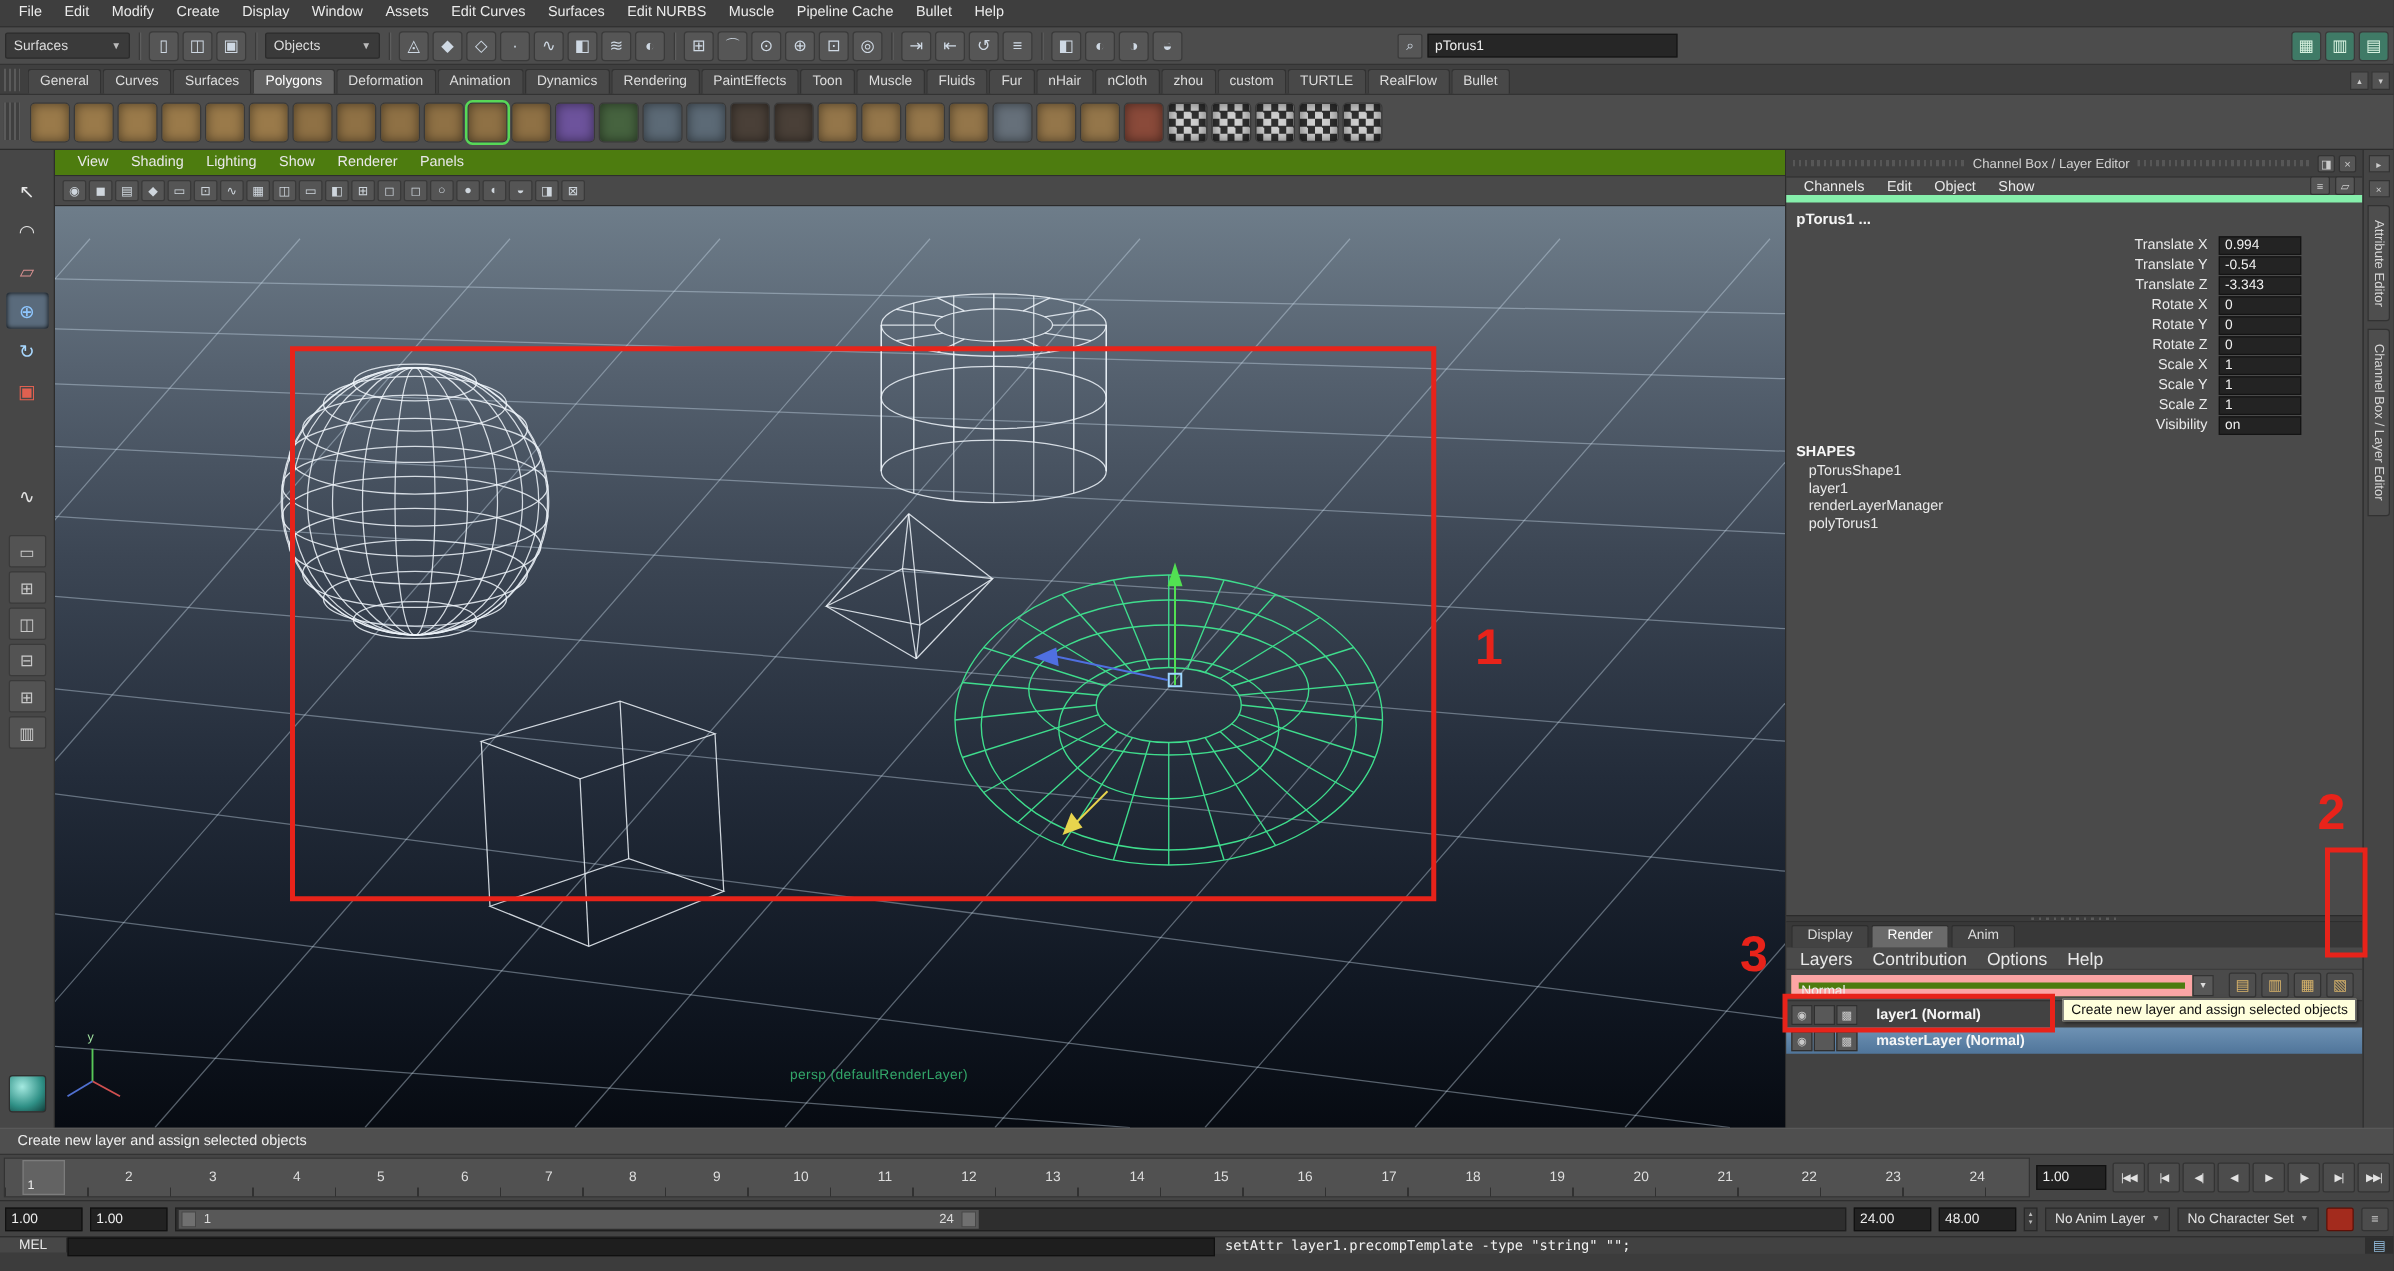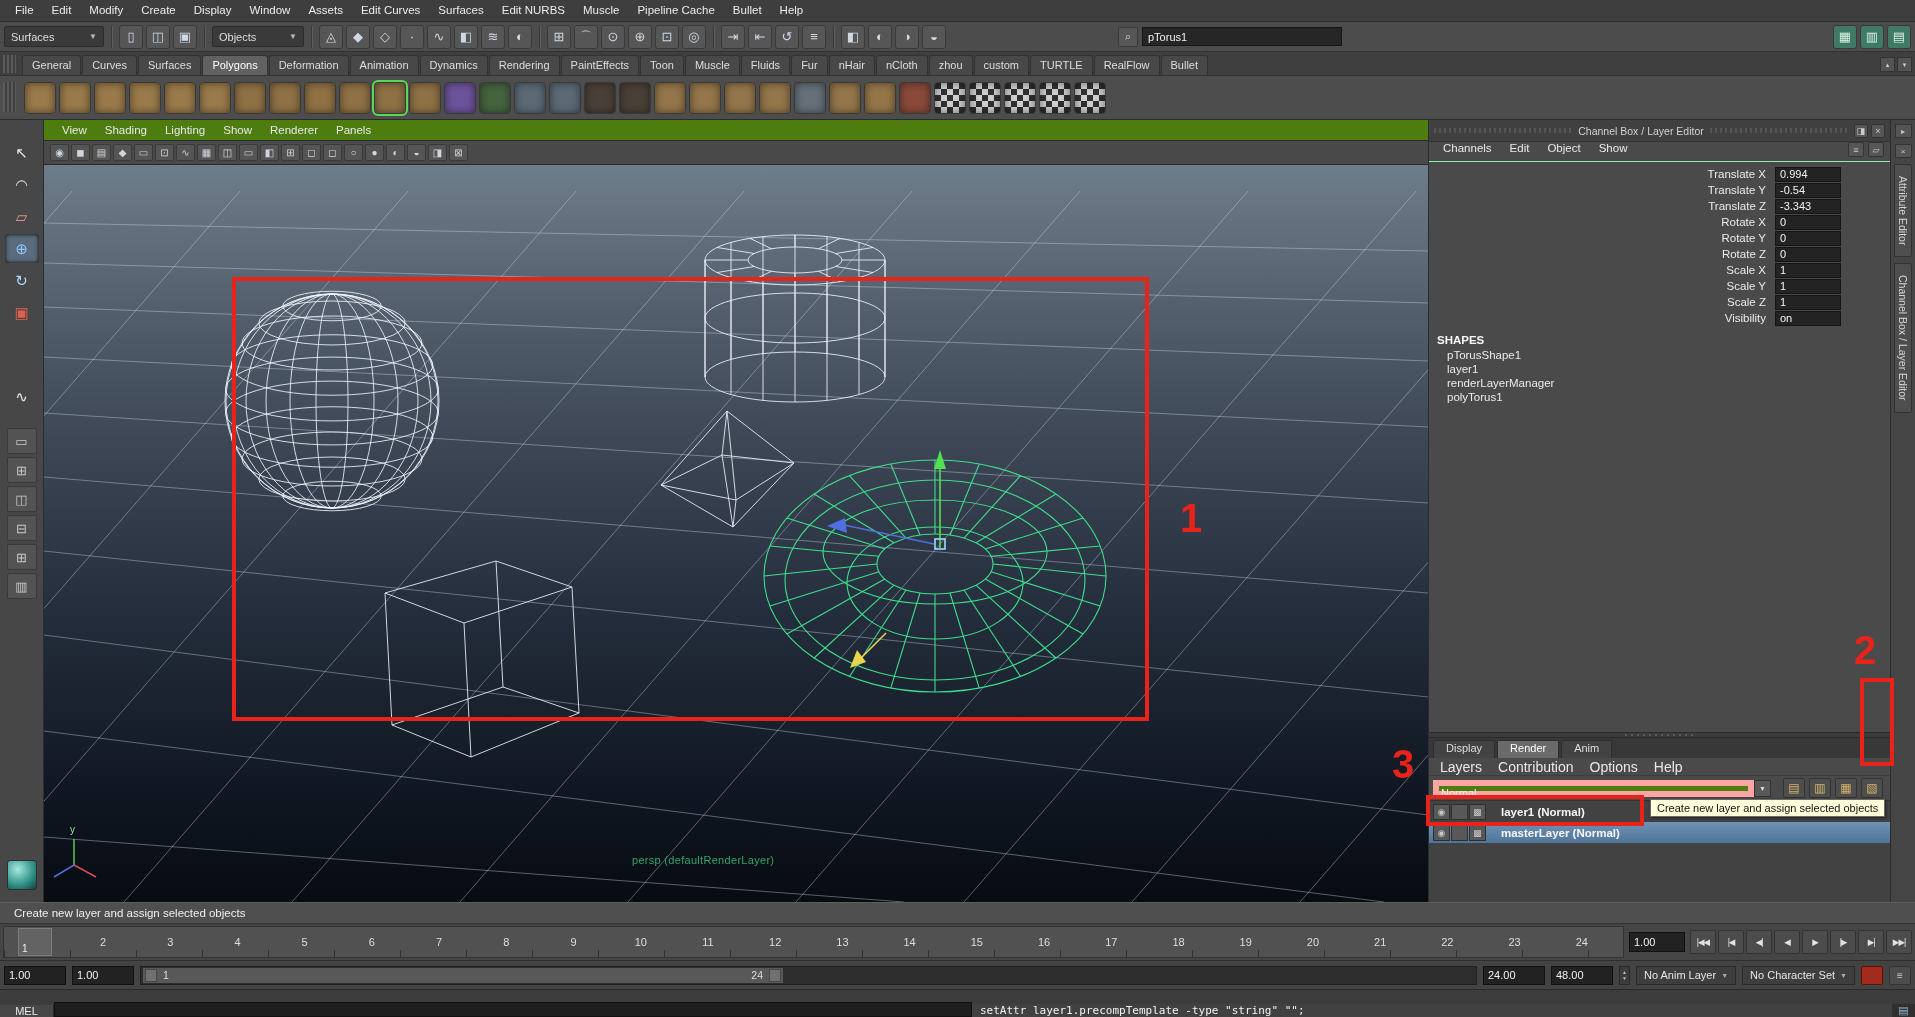--- a/index.html
+++ b/index.html
@@ -52,21 +52,21 @@
   .vp-canvas{flex:1;position:relative;background:linear-gradient(180deg,#6e7d8a 0%,#55616f 18%,#3c4654 38%,#232c3a 62%,#101722 85%,#070b12 100%)}
   #scene{position:absolute;inset:0;width:100%;height:100%}
   .persp-label{position:absolute;left:588px;bottom:36px;color:#33a76a;font-size:11px;letter-spacing:.3px}
 
   
   .rightpanel{width:462px;background:#4a4a4a;border-left:1px solid #2d2d2d;display:flex;flex-direction:column;flex:none}
   .cb-header{height:22px;background:#404040;display:flex;align-items:center;gap:6px;padding:0 5px;border-bottom:1px solid #333}
   .dots{flex:1;height:5px;background:repeating-linear-gradient(90deg,#5c5c5c 0 2px,transparent 2px 5px);opacity:.8}
   .cb-title{font-size:10.5px;color:#d2d2d2;white-space:nowrap}
   .winbtn{width:14px;height:14px;font-size:9px;color:#ccc;background:#565656;border:1px solid #333;border-radius:2px;display:flex;align-items:center;justify-content:center;flex:none}
-  .cb-menus{height:20px;display:flex;align-items:flex-start;gap:2px;padding:0 6px;border-bottom:1px solid #86efac}
+  .cb-menus{height:20px;display:flex;align-items:flex-end;gap:2px;padding:0 6px;border-bottom:6px solid #86efac}
   .cb-menus .mitem{padding:0 8px;font-size:11.5px;color:#e8e8e8}
   .cb-corner{margin-left:auto;display:flex;gap:4px}
   .corner-icon{width:16px;height:15px;background:#565656;border:1px solid #333;border-radius:2px;font-size:9px;color:#ccc;display:flex;align-items:center;justify-content:center}
   .cb-body{flex:1;overflow:hidden;padding-top:4px}
   .cb-obj{font-weight:bold;font-size:12px;color:#f4f4f4;padding:2px 0 6px 8px}
   .cb-attr{display:flex;align-items:center;height:16px}
   .lbl{width:346px;text-align:right;padding-right:9px;font-size:11.5px;color:#eaeaea}
   .val{width:66px;height:15px;background:#232323;border:1px solid #141414;color:#f2f2f2;font-size:11px;line-height:13px;padding:0 4px}
   .cb-sec{font-weight:bold;color:#f6f6f6;padding:8px 0 2px 8px;font-size:11.5px}
   .cb-item{padding:1px 0 1px 18px;font-size:11.5px;color:#eaeaea}
@@ -111,21 +111,21 @@
   .range-active{position:absolute;left:2px;top:1px;bottom:1px;width:640px;background:#585858;display:flex;align-items:center;gap:6px;padding:0 2px}
   .handle{width:12px;height:13px;background:#707070;border:1px solid #474747;flex:none}
   .rs-num{font-size:10.5px;color:#ddd}
   .rs-spacer{flex:1}
   .spin{width:11px;height:19px;background:#3c3c3c;border:1px solid #292929;display:flex;flex-direction:column;align-items:center;justify-content:center;font-size:5px;color:#bbb;line-height:6px}
   .dd2{height:19px;display:flex;align-items:center;gap:5px;background:#3e3e3e;border:1px solid #2a2a2a;padding:0 7px;font-size:11px;color:#e5e5e5;white-space:nowrap}
   .dd2 .caret{font-size:7px;color:#aaa}
   .autokey{width:22px;height:19px;background:#a32b1d;border:1px solid #5e1007;border-radius:2px}
   .prefs-btn{width:22px;height:19px;background:#4c4c4c;border:1px solid #333;border-radius:2px;color:#ccc;font-size:10px;display:flex;align-items:center;justify-content:center}
 
-  .mel-row{height:28px;background:#3c3c3c;display:flex;align-items:flex-end;border-top:1px solid #2a2a2a}
+  .mel-row{height:28px;background:#3c3c3c;display:flex;align-items:flex-start;border-top:1px solid #2a2a2a}
   .mel-label{width:54px;display:flex;align-items:center;justify-content:center;background:#474747;border-right:1px solid #2a2a2a;font-size:11px;color:#e8e8e8}
   .mel-input{width:918px;background:#1e1e1e;border:1px solid #101010;color:#eee;font:11px "DejaVu Sans Mono",monospace;padding:0 6px}
   .mel-result{flex:1;display:flex;align-items:center;padding:0 8px;background:#414141;color:#f2f2f2;font:11px "DejaVu Sans Mono",monospace;white-space:nowrap;overflow:hidden}
   .mel-side{width:23px;background:#2f2f2f;display:flex;align-items:center;justify-content:center;color:#8fb8d8;font-size:11px}
 
   
   .overlay{position:absolute;inset:0;pointer-events:none;z-index:50}
   .ann-rect{position:absolute;border:4px solid #e8231a}
   #rect1{left:232px;top:277px;width:917px;height:444px}
   #rect2{left:1860px;top:678px;width:34px;height:88px}
@@ -535,20 +535,21 @@
             <div class="mitem">Object</div>
             <div class="mitem">Show</div>
           </div>
         <div class="cb-corner">
 
         <div class="corner-icon">≡</div>
             <div class="corner-icon">▱</div>
           </div>
       </div>
       <div class="cb-body">
+        <div class="cb-obj">pTorus1 ...</div>
         <div>
 
             <div class="cb-attr">
               <span class="lbl">Translate X</span>
               <span class="val">0.994</span>
             </div>
 
             <div class="cb-attr">
               <span class="lbl">Translate Y</span>
               <span class="val">-0.54</span>

